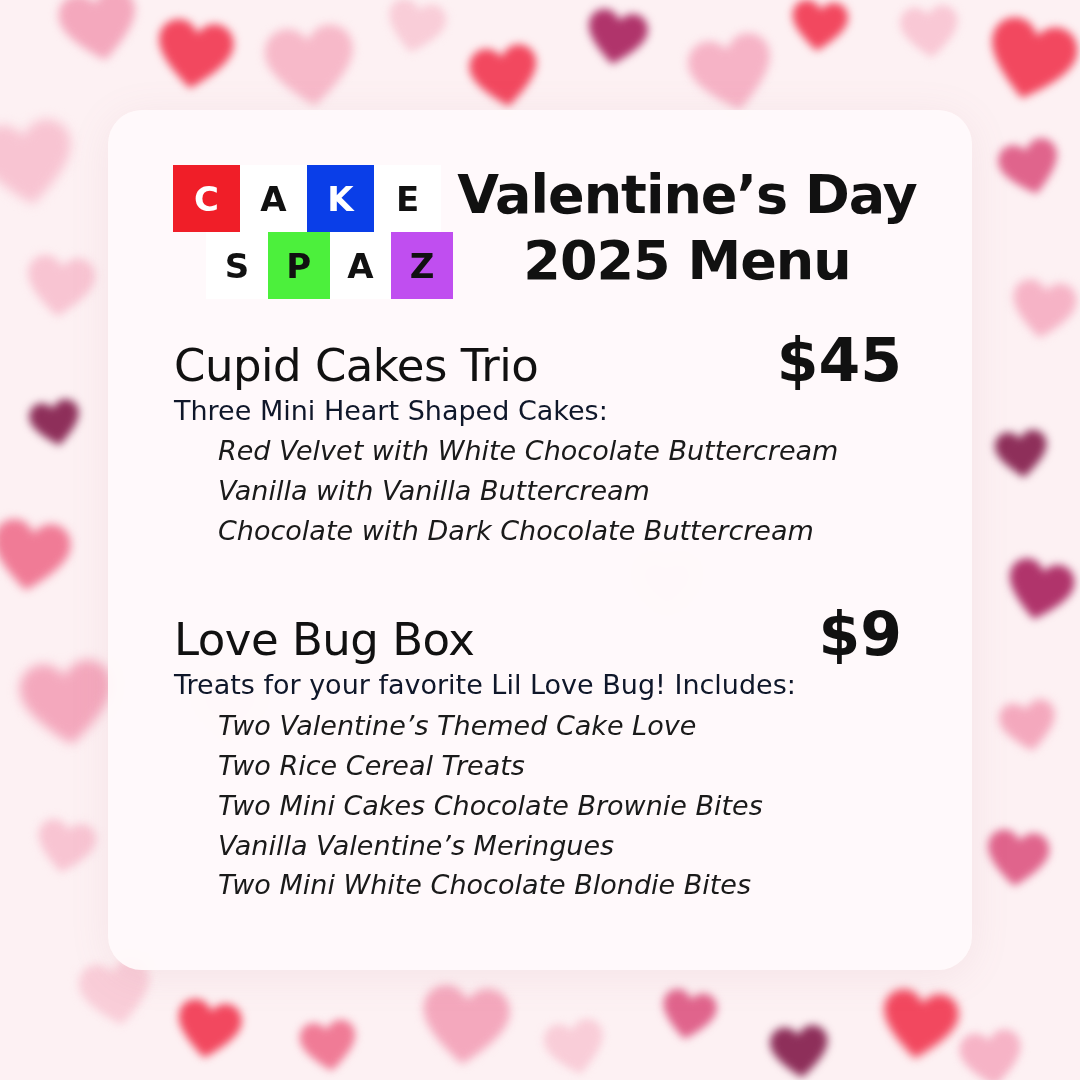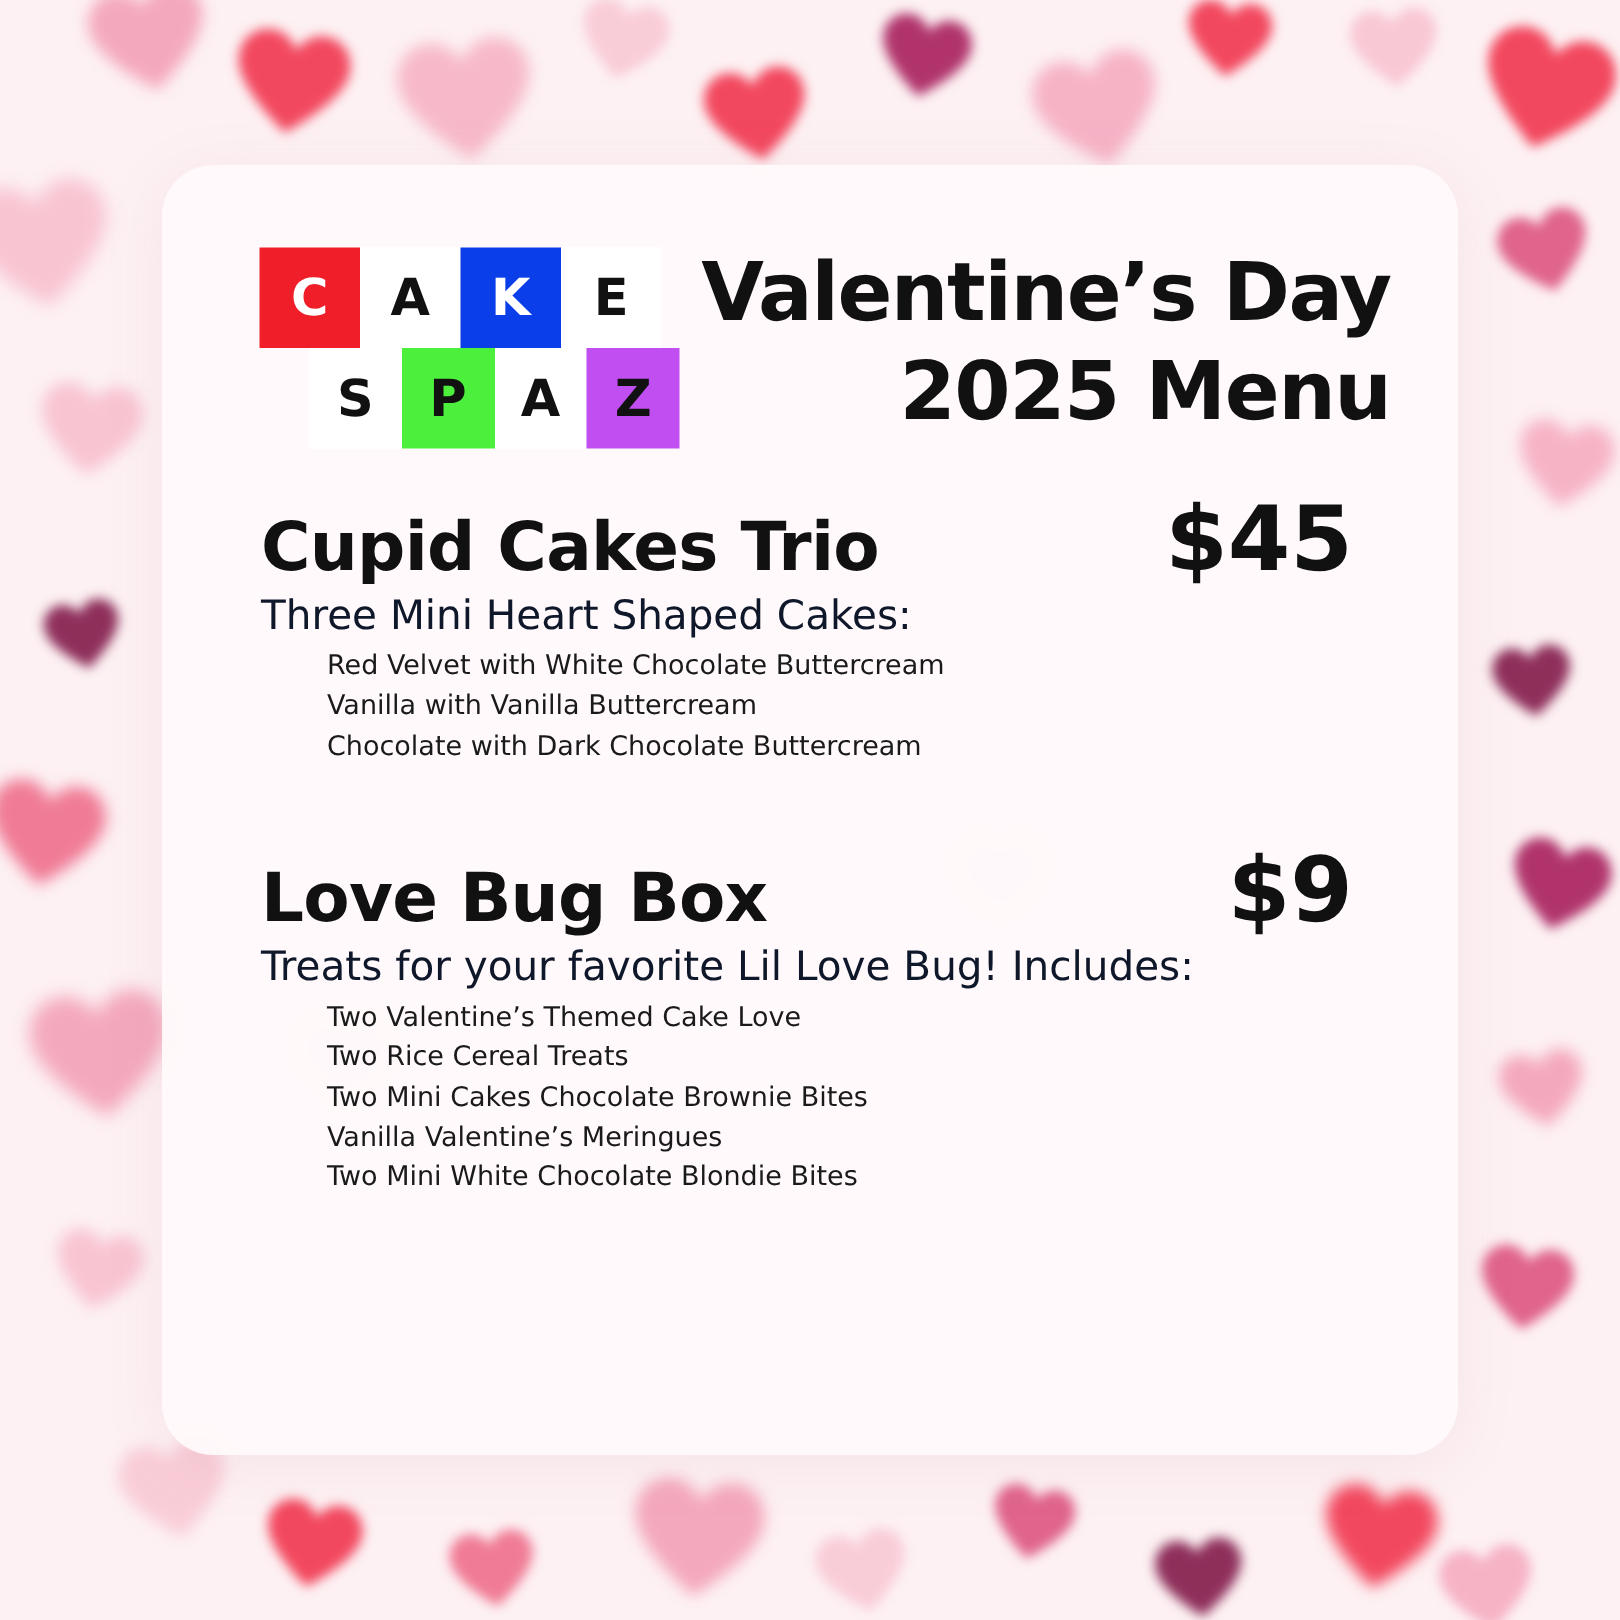--- a/index.html
+++ b/index.html
@@ -74,21 +74,21 @@
   .tile.red   { background: #f01e28; color: #ffffff; }
   .tile.blue  { background: #0a3ee8; color: #ffffff; }
   .tile.green { background: #4cf03c; color: #111111; }
   .tile.purple{ background: #c04ef0; color: #111111; }
 
   #title {
     position: absolute;
     right: 45px;
     top: 52px;
     width: 480px;
-    text-align: right;
+    text-align: center;
     font-family: "DejaVu Sans", sans-serif;
     font-weight: bold;
     font-size: 54px;
     line-height: 1.22;
     color: #111;
     letter-spacing: -1px;
   }
   #title .l2 { display: block; }
 
   
@@ -100,21 +100,21 @@
     padding: 0 62px 0 66px;
   }
   .item { margin-bottom: 30px; }
   .item-head {
     display: flex;
     align-items: baseline;
     justify-content: space-between;
   }
   .item-name {
     font-family: "DejaVu Sans", sans-serif;
-    font-weight: bold;
+    font-weight: normal;
     font-size: 45px;
     color: #111;
     letter-spacing: -0.5px;
   }
   .item-price {
     font-family: "DejaVu Sans", sans-serif;
     font-weight: bold;
     font-size: 60px;
     color: #111;
     padding-right: 8px;
@@ -123,24 +123,25 @@
     font-size: 27px;
     color: #0f172a;
     line-height: 1.2;
   }
   .item-list {
     margin: 4px 0 0 0;
     padding: 0;
     list-style: none;
   }
   .item-list li {
-    font-size: 18px;
+    font-size: 27px;
     color: #1a1a1a;
     line-height: 1.48;
     padding-left: 44px;
+    font-style: italic;
   }
   #item-1 { margin-bottom: 48px; }
 </style>
 </head>
 <body>
 
 <div id="bg">
     <div class="heart" style="left: 60px; top: -10px; width: 80px; height: 80px; transform: rotate(-10deg); filter: blur(5px);">
       <svg width="80" height="80" viewBox="0 0 100 100">
         <path d="M50 88 C 18 64, 2 44, 2 28 C 2 12, 14 2, 27 2 C 37 2, 45 8, 50 17 C 55 8, 63 2, 73 2 C 86 2, 98 12, 98 28 C 98 44, 82 64, 50 88 Z" fill="#f4a8bd"></path>

